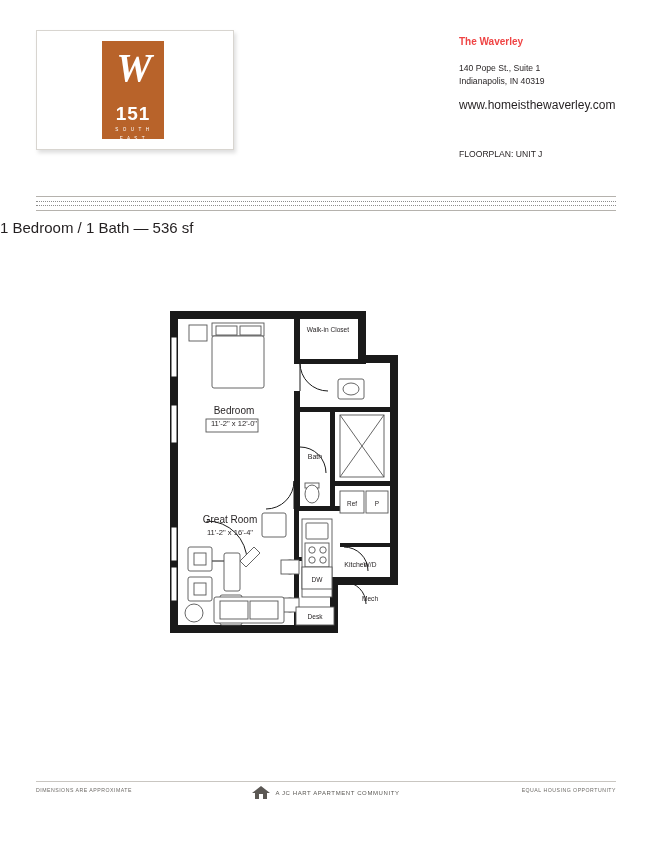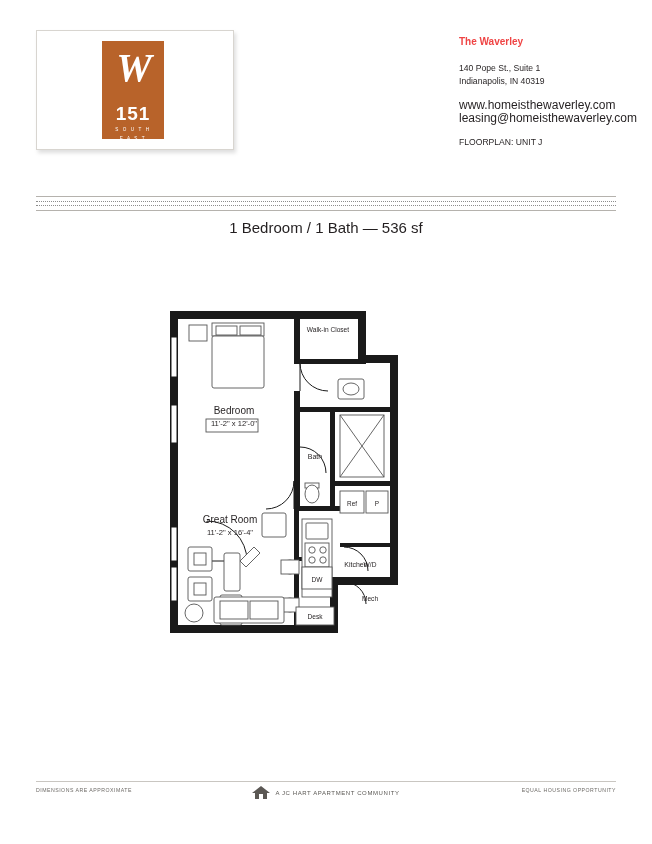--- a/index.html
+++ b/index.html
@@ -80,21 +80,21 @@
     line-height: 12.5px;
     color: #231f20;
   }
   .prop-web {
     margin-top: 12px;
     font-size: 12px;
     line-height: 12.5px;
     color: #231f20;
   }
   .prop-floorplan {
-    margin-top: 12px;
+    margin-top: 36px;
     font-size: 8.6px;
     line-height: 12.5px;
     color: #231f20;
   }
 
   
   .dot-rule {
     position: absolute;
     left: 36px;
     width: 580px;
@@ -108,21 +108,20 @@
     height: 0;
     border-top: 1px solid #b5b2ad;
   }
 
   
   .plan-title {
     position: absolute;
     left: 0;
     top: 219px;
     width: 652px;
-    text-align: center;
     font-size: 15px;
     color: #231f20;
   }
 
   
   #floorplan {
     position: absolute;
     left: 144px;
     top: 295px;
     width: 340px;
@@ -183,21 +182,20 @@
 </div>
 
 <div class="prop-block">
   <div class="prop-name">The Waverley</div>
   <div class="prop-addr">
     <div>140 Pope St., Suite 1</div>
     <div>Indianapolis, IN 40319</div>
   </div>
   <div class="prop-web">
     <div>www.homeisthewaverley.com</div>
-    <div>leasing@homeisthewaverley.com</div>
   </div>
   <div class="prop-floorplan">FLOORPLAN: UNIT J</div>
 </div>
 
 <div class="solid-rule" style="top:196px;"></div>
 <div class="dot-rule" style="top:201px;"></div>
 <div class="dot-rule" style="top:205px;"></div>
 <div class="solid-rule" style="top:210px;"></div>
 
 <div class="plan-title">1 Bedroom / 1 Bath — 536 sf</div>

